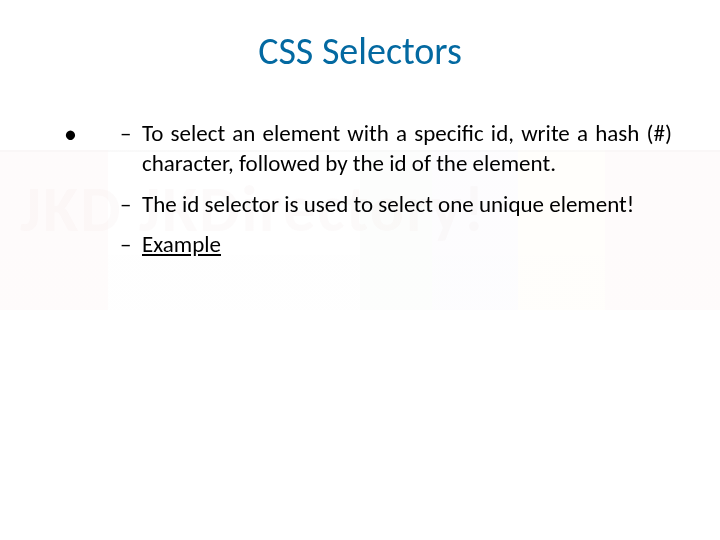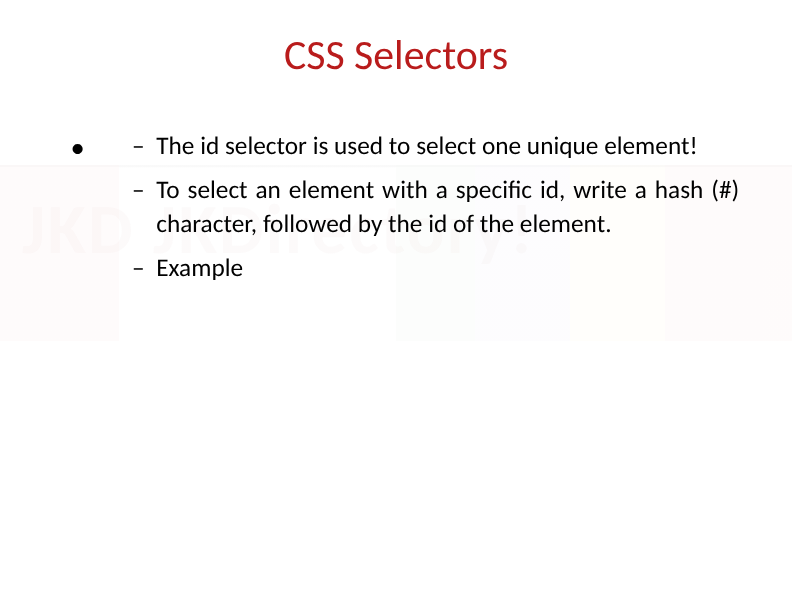--- a/index.html
+++ b/index.html
@@ -61,21 +61,21 @@
     z-index: 1;
     padding: 28px 48px 0 48px;
     box-sizing: border-box;
   }
 
   h1.title {
     margin: 0 0 44px 0;
     text-align: center;
     font-size: 38px;
     font-weight: 400;
-    color: #b91c1c;
+    color: #0369a1;
   }
 
   ul.bullets {
     list-style: none;
     margin: 0;
     padding: 0 0 0 22px;
   }
   ul.bullets > li {
     position: relative;
     font-size: 26px;
@@ -105,41 +105,42 @@
     text-align: justify;
   }
   ul.sub > li::before {
     content: "–";
     position: absolute;
     left: -4px;
     top: 0;
   }
 
   .example-link {
+    text-decoration: underline;
     cursor: pointer;
   }
 </style>
 </head>
 <body>
 
 <div class="watermark"></div>
 
 <div class="slide">
 
   <h1 class="title">CSS Selectors</h1>
 
   <ul class="bullets">
     <li>
 
       <ul class="sub">
         <li>
-          <span>The id selector is used to select one unique element!</span>
+          <span>To select an element with a specific id, write a hash (#) character, followed by the id of the element.</span>
         </li>
         <li>
-          <span>To select an element with a specific id, write a hash (#) character, followed by the id of the element.</span>
+          <span>The id selector is used to select one unique element!</span>
         </li>
         <li>
           <span class="example-link">Example</span>
         </li>
       </ul>
     </li>
   </ul>
 
 </div>
 

